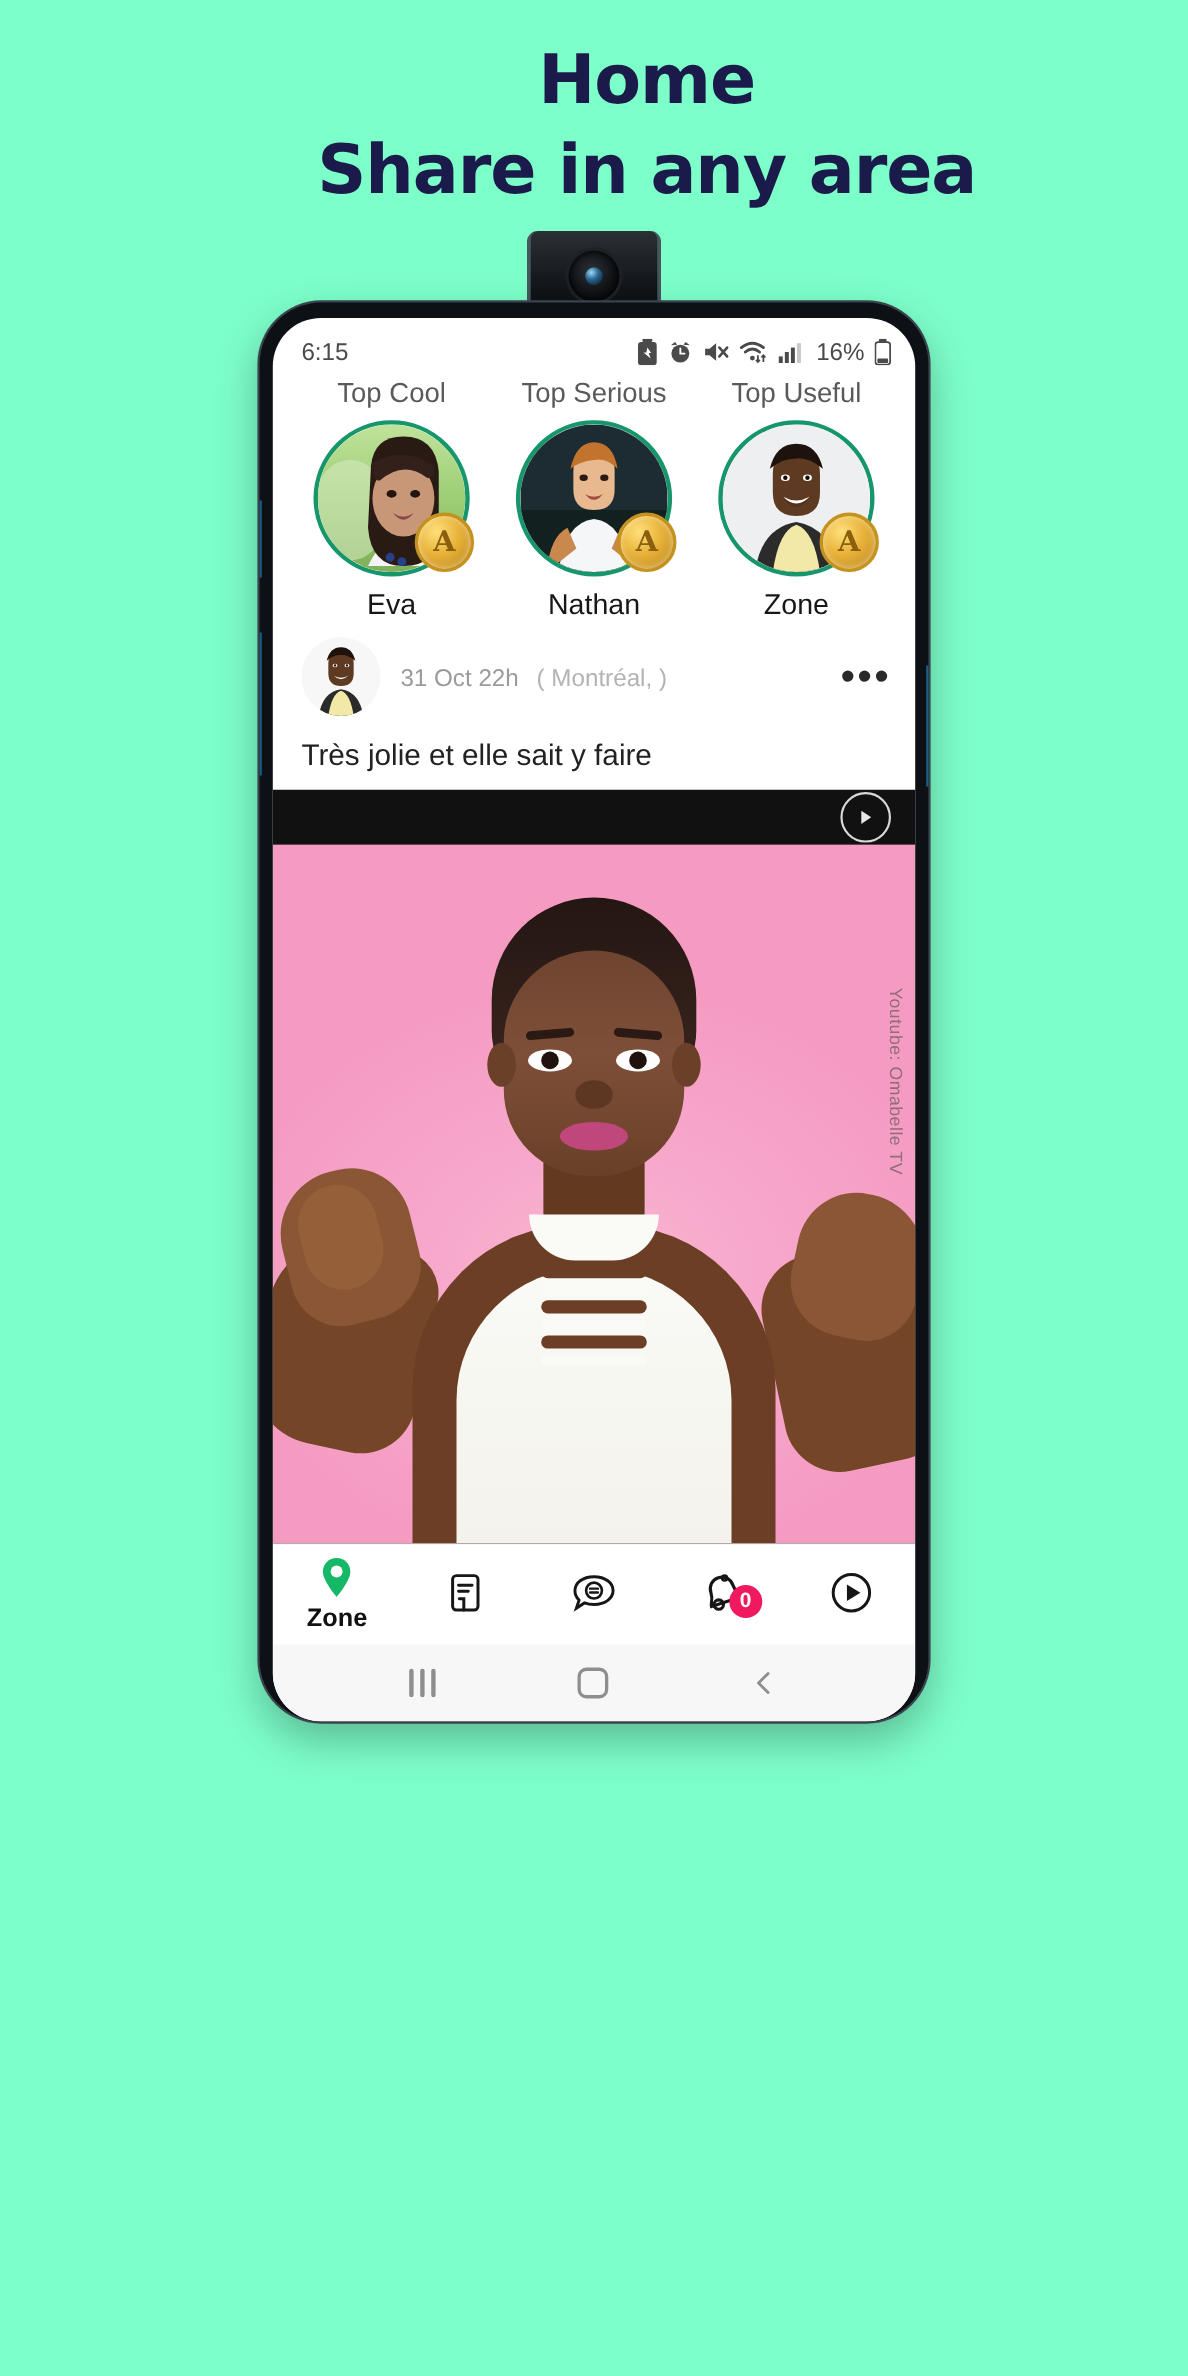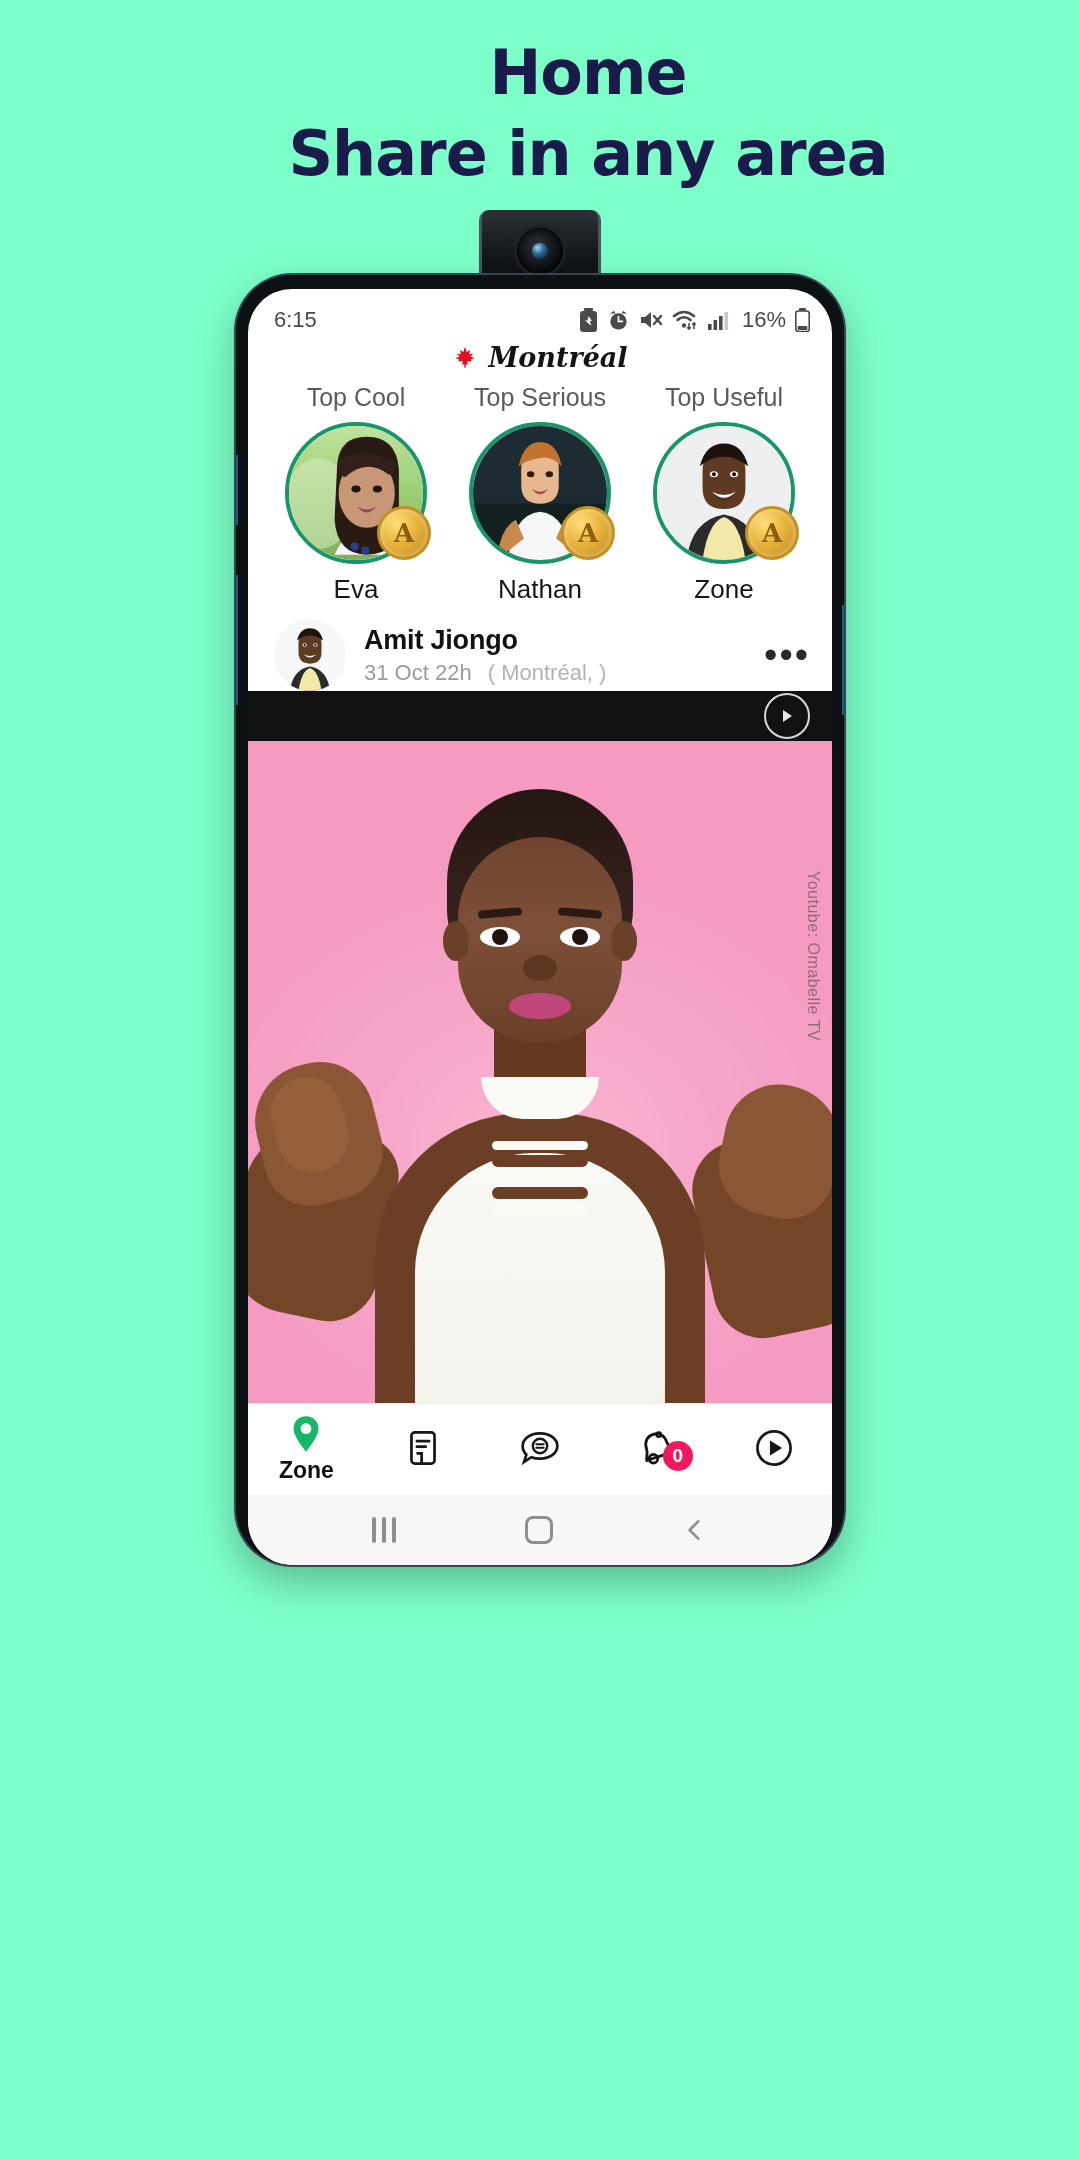--- a/index.html
+++ b/index.html
@@ -364,26 +364,20 @@
         <span class="batt-pct">16%</span>
         <svg width="15" height="24" viewBox="0 0 15 24">
           <rect x="4" y="0" width="7" height="3" rx="1" fill="#4a4a4a"></rect>
           <rect x="0.8" y="3" width="13.4" height="20.5" rx="2.6" fill="none" stroke="#4a4a4a" stroke-width="1.6"></rect>
           <rect x="2.6" y="18" width="9.8" height="4" rx="1" fill="#4a4a4a"></rect>
         </svg>
       </div>
     </div>
 
 
-    <div class="location">
-      <svg width="26" height="26" viewBox="0 0 24 24">
-        <path d="M12 2.5 L13.6 7.4 L16.8 5.6 L15.7 9.5 L19.5 9 L17 11.8 L21 13 L17.4 14.2 L18.2 16.4 L14.2 15.7 L14.6 19.6 L12.8 18.2 L12.6 22 L11.4 22 L11.2 18.2 L9.4 19.6 L9.8 15.7 L5.8 16.4 L6.6 14.2 L3 13 L7 11.8 L4.5 9 L8.3 9.5 L7.2 5.6 L10.4 7.4 Z" fill="#E01020"></path>
-      </svg>
-      <span class="loc-name">Montréal</span>
-    </div>
 
     <div class="tops">
 
       <div class="top-col">
         <div class="top-label">Top Cool</div>
         <div class="avatar-wrap">
           <div class="avatar-ring">
             <svg class="ava-img" viewBox="0 0 100 100">
               <defs>
                   <linearGradient id="gEva" x1="0" y1="0" x2="0" y2="1">
@@ -466,29 +460,29 @@
           <path d="M34 34 Q34 16 50 16 Q66 16 66 34 L66 46 Q66 62 50 62 Q34 62 34 46 Z" fill="#5E3A22"></path>
           <path d="M32 30 Q36 13 50 13 Q64 13 68 30 Q58 22 50 23 Q40 23 32 30 Z" fill="#1E120C"></path>
           <ellipse cx="42.5" cy="36" rx="3" ry="2.2" fill="#FFFFFF"></ellipse>
           <ellipse cx="57.5" cy="36" rx="3" ry="2.2" fill="#FFFFFF"></ellipse>
           <circle cx="42.5" cy="36" r="1.5" fill="#160C07"></circle>
           <circle cx="57.5" cy="36" r="1.5" fill="#160C07"></circle>
           <path d="M41 49 Q50 58 59 49 Q50 54 41 49 Z" fill="#FFFFFF"></path>
         </svg>
       </div>
       <div class="post-meta">
-        <div class="post-author">Amit Jiongo</div>
         <div class="post-sub">
           <span>31 Oct 22h</span>
           <span class="place">( Montréal, )</span>
         </div>
       </div>
       <div class="post-more">•••</div>
     </div>
 
+    <div class="post-text">Très jolie et elle sait y faire</div>
 
     <div class="media">
       <div class="media-bar">
         <div class="play-circle">
           <svg width="18" height="18" viewBox="0 0 18 18">
             <path d="M5 3 L14 9 L5 15 Z" fill="#e8e8e8"></path>
           </svg>
         </div>
       </div>
       <div class="media-photo">

